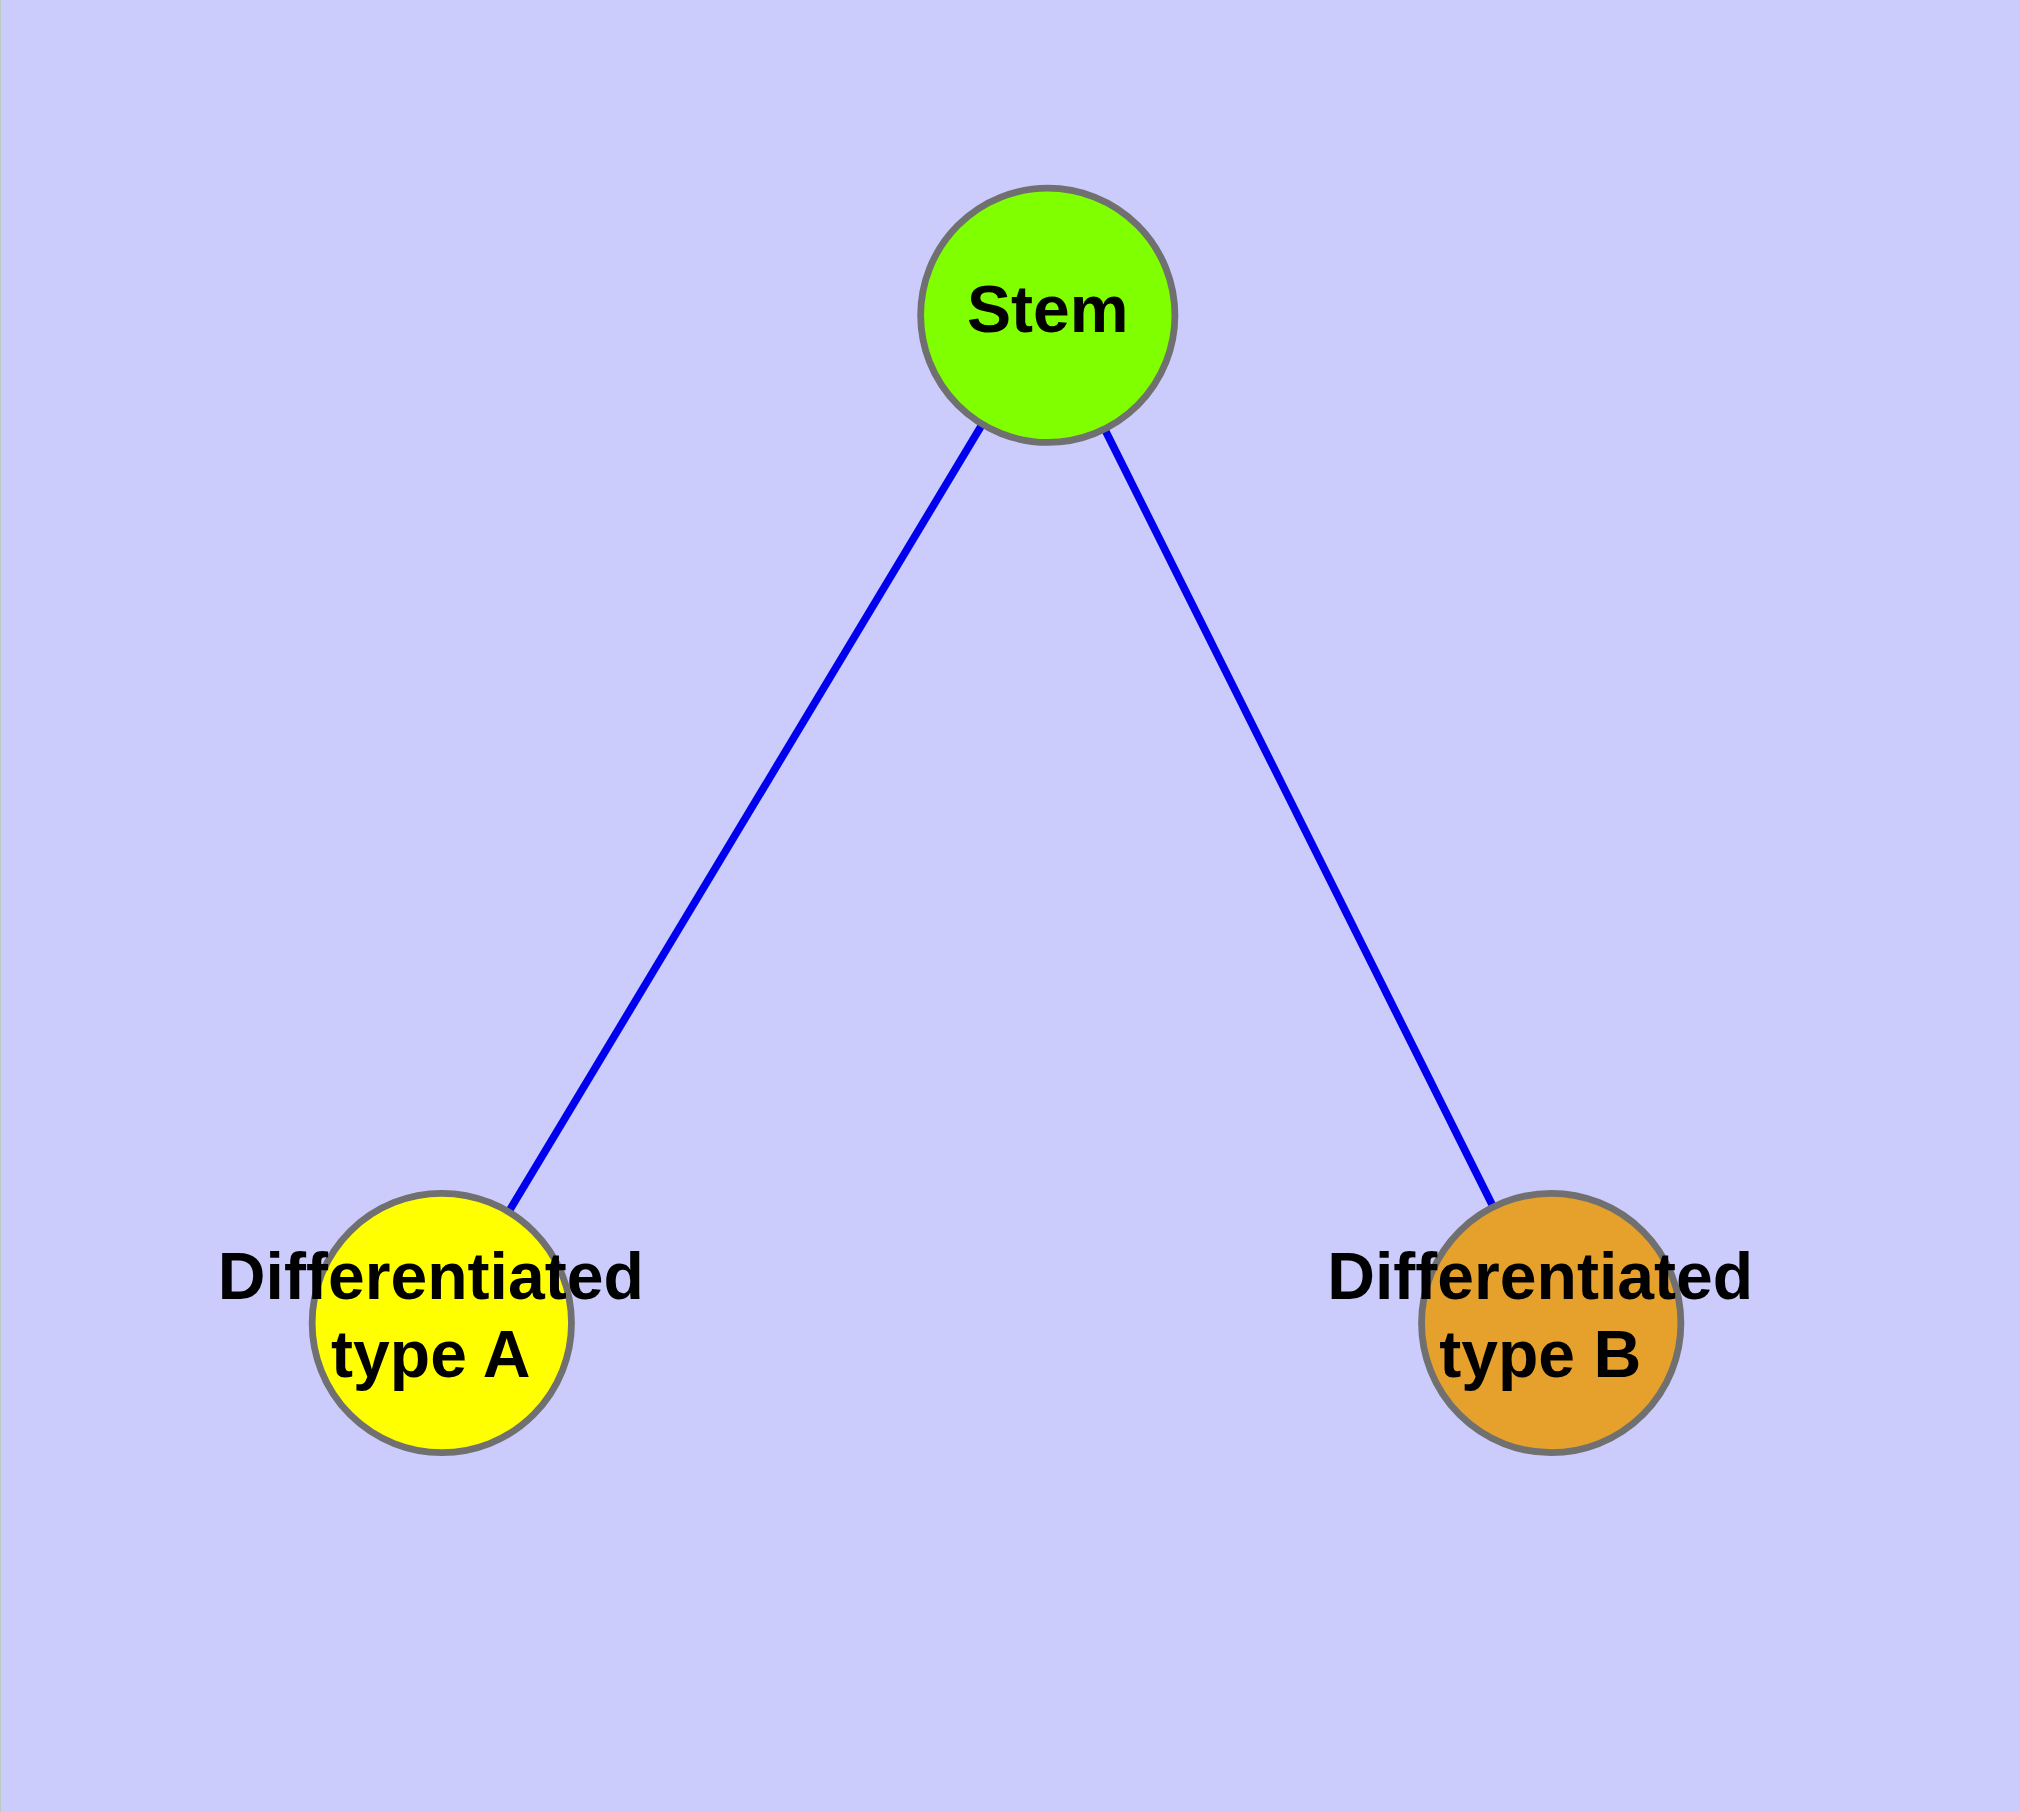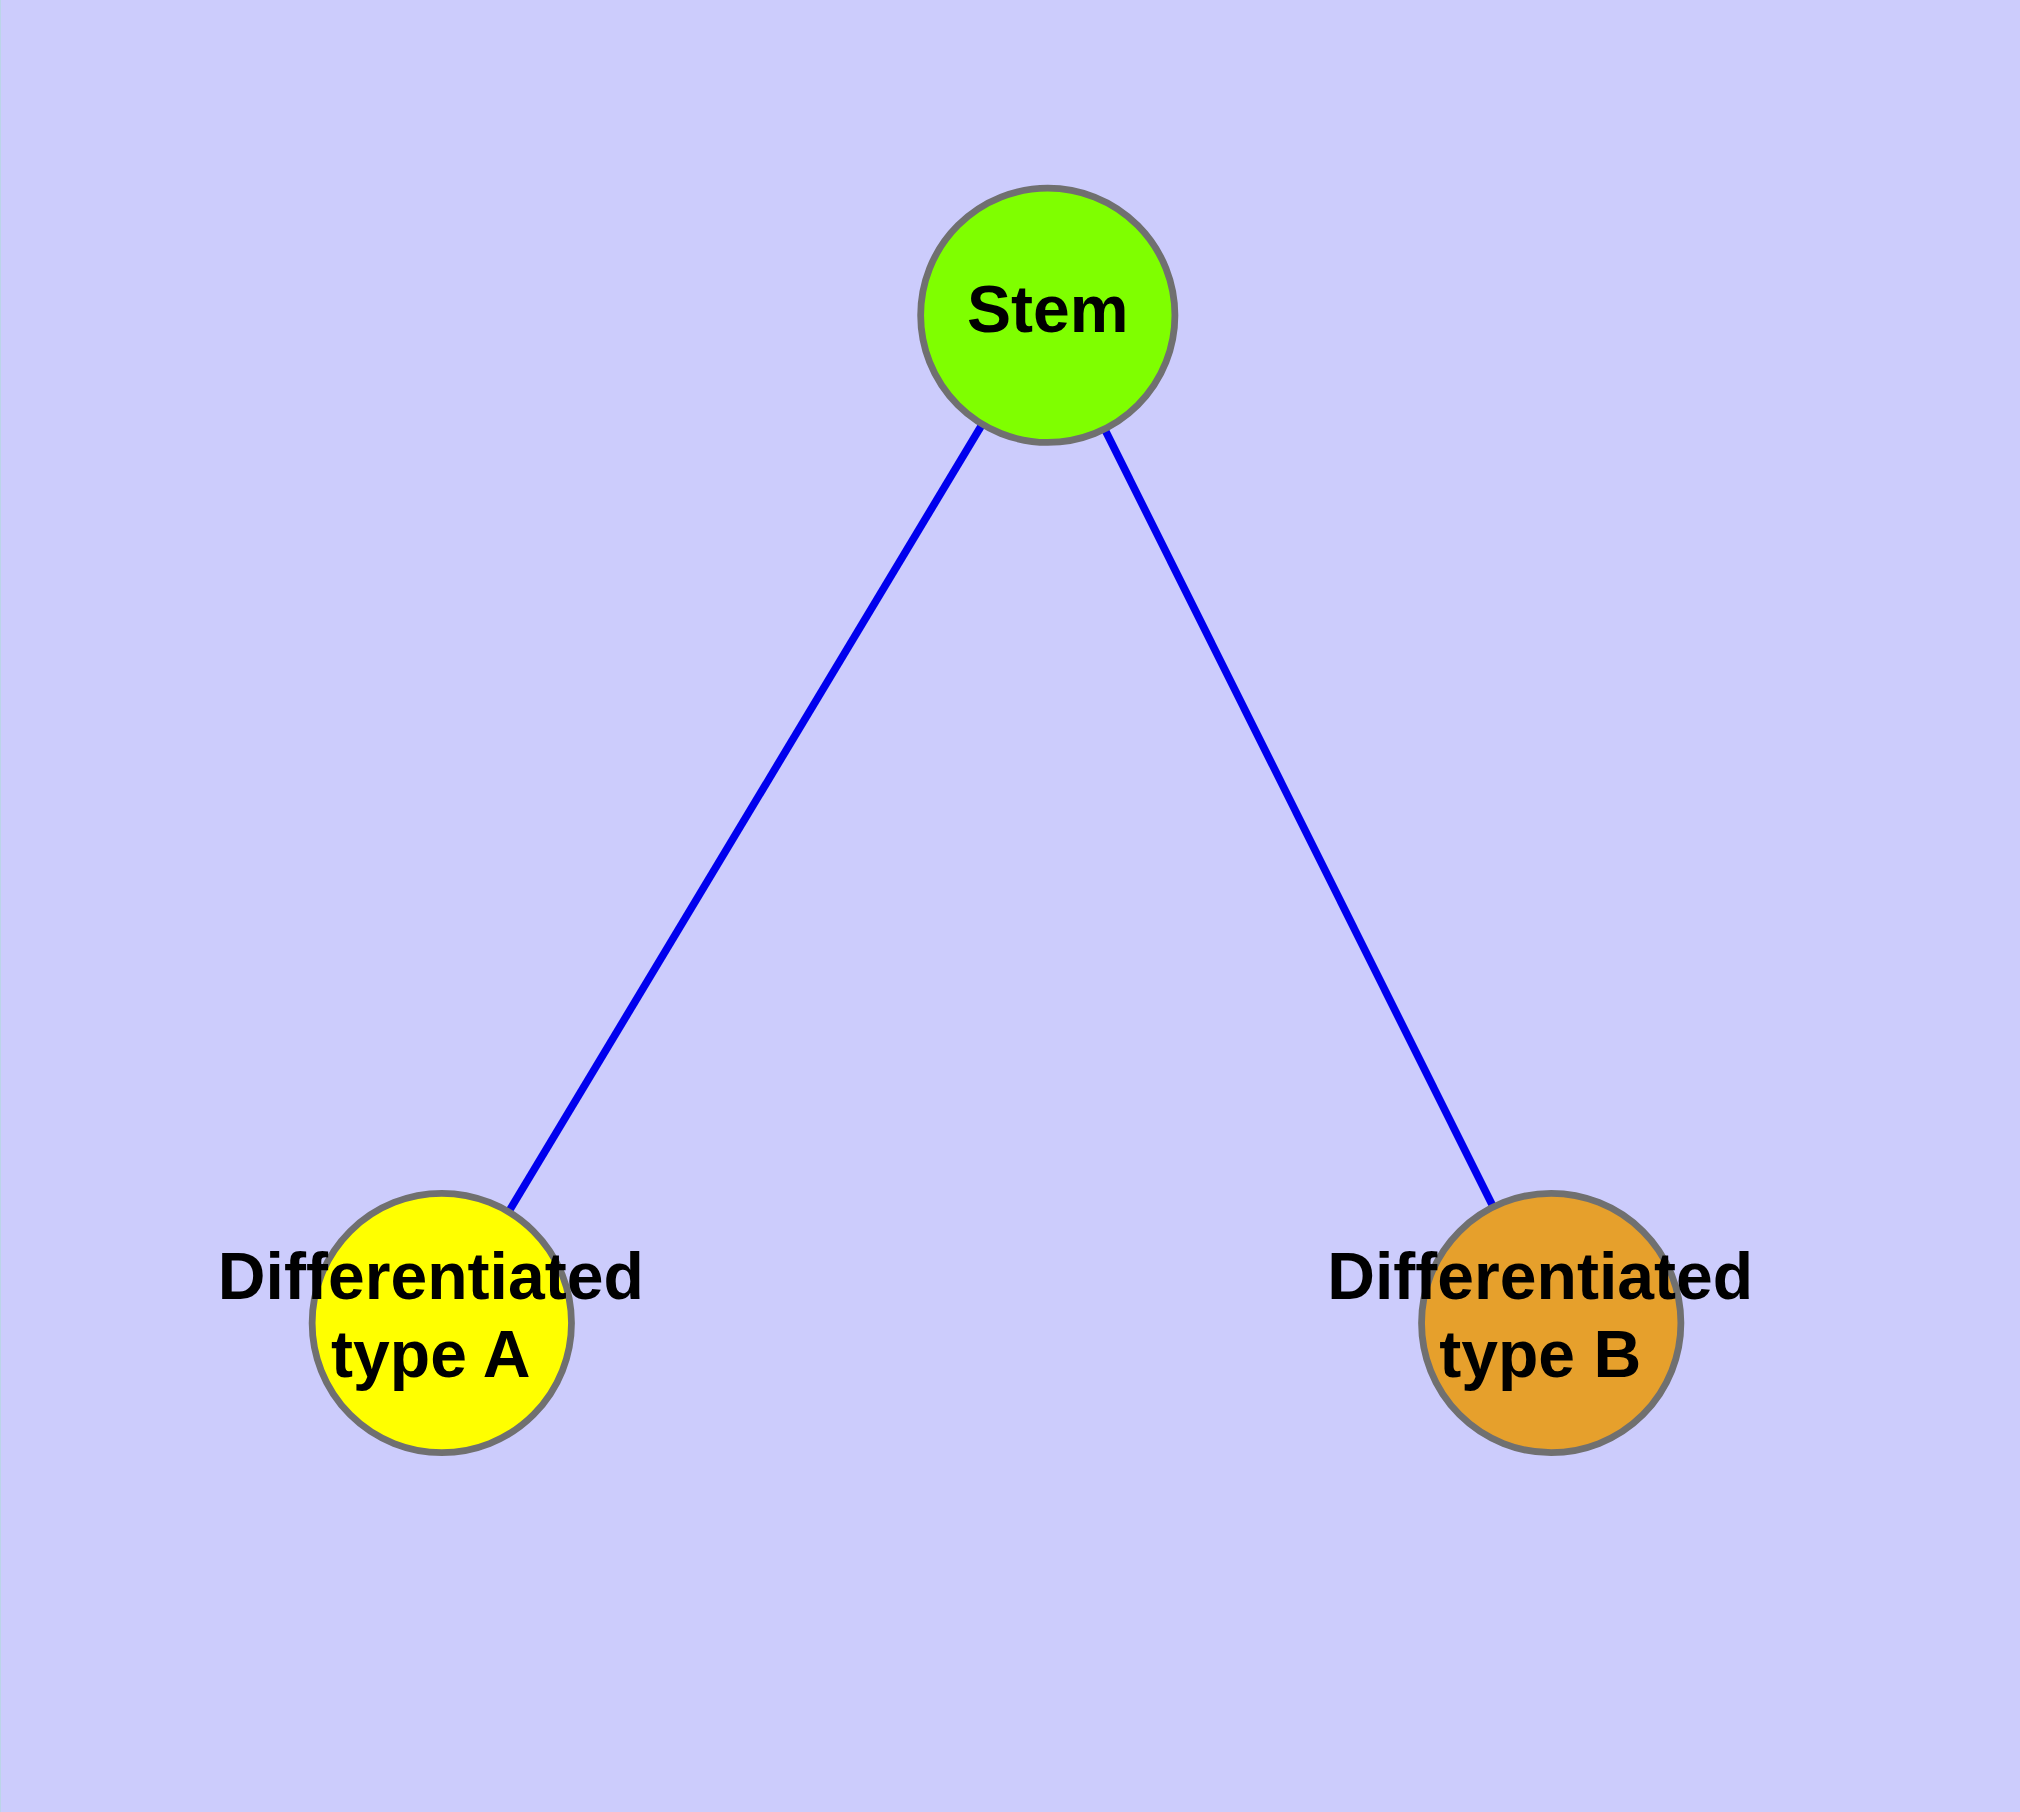--- a/index.html
+++ b/index.html
@@ -5,21 +5,21 @@
 <style>
   html, body {
     margin: 0;
     padding: 0;
     background: #ffffff;
   }
   #canvas {
     position: relative;
     width: 2021px;
     height: 1812px;
-    background: #86efac;
+    background: #84cc16;
     overflow: hidden;
     font-family: "Liberation Sans", sans-serif;
   }
   #graph-svg {
     position: absolute;
     left: 0;
     top: 0;
     width: 2021px;
     height: 1812px;
     display: block;

